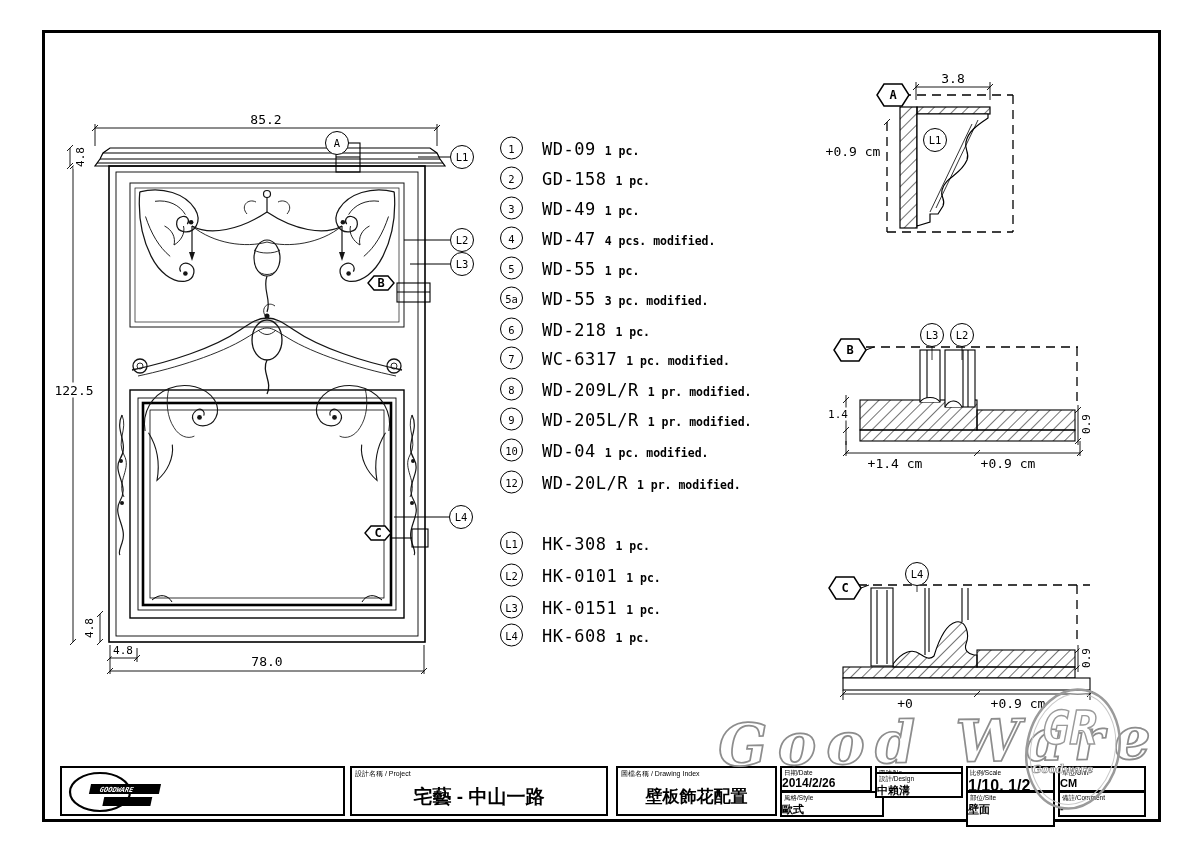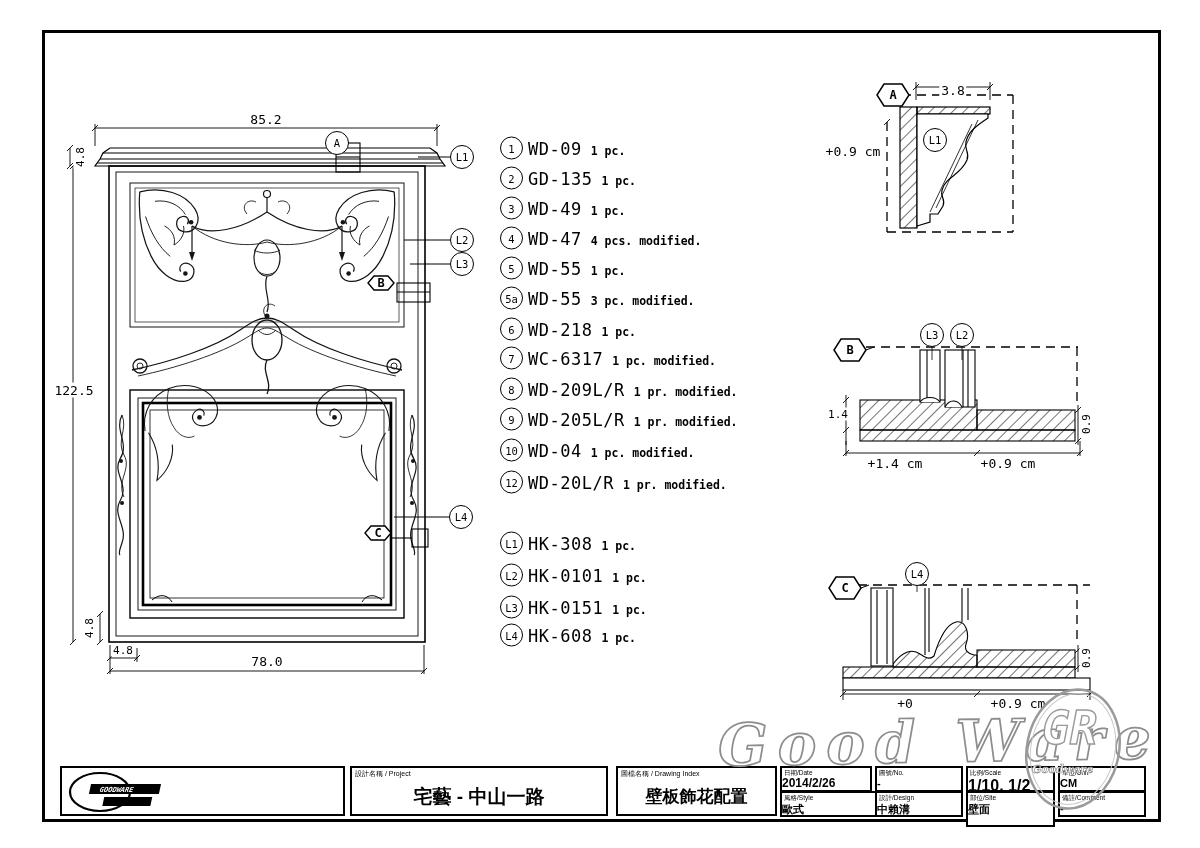--- a/index.html
+++ b/index.html
@@ -12,21 +12,21 @@
   .dim.rot{transform:translate(-50%,-50%) rotate(-90deg);}
   .dim.sm{font-size:11px;}
   .mtag{position:absolute;width:22px;height:22px;border:1.5px solid #000;border-radius:50%;
         background:#fff;font:10.5px "DejaVu Sans Mono",monospace;display:flex;align-items:center;
         justify-content:center;transform:translate(-50%,-50%);z-index:6;}
   .hexlbl{position:absolute;font:bold 12px "DejaVu Sans Mono",monospace;
         transform:translate(-50%,-50%);z-index:6;}
   .prow{position:absolute;left:500px;display:flex;align-items:center;transform:translateY(-50%);z-index:5;}
   .tagc{width:21px;height:21px;border:1.6px solid #000;border-radius:50%;flex:0 0 auto;
         font:10.5px "DejaVu Sans Mono",monospace;display:flex;align-items:center;justify-content:center;}
-  .code{font:17px "DejaVu Sans Mono",monospace;margin-left:5px;letter-spacing:0.5px;}
+  .code{font:17px "DejaVu Sans Mono",monospace;margin-left:19px;letter-spacing:0.5px;}
   .qty{font:bold 11.5px "DejaVu Sans Mono",monospace;margin-left:9px;margin-top:4px;}
   
   .tb{position:absolute;border:2.5px solid #000;background:#fff;box-sizing:border-box;z-index:10;}
   .tb .lab{position:absolute;left:3px;top:1px;font:7px "Liberation Sans",sans-serif;white-space:nowrap;}
   .tb .val{position:absolute;left:0;right:0;text-align:center;font-weight:bold;
            font-family:"Liberation Sans",sans-serif;}
   .cell{position:absolute;border:2px solid #000;background:#fff;box-sizing:border-box;z-index:10;}
   .cell .lab{position:absolute;left:2px;top:1px;font:6.5px "Liberation Sans",sans-serif;white-space:nowrap;}
   .cell .val{position:absolute;left:0;right:0;top:9px;font:bold 11px "Liberation Sans",sans-serif;}
   .wm{position:absolute;left:718px;top:708px;z-index:30;font:bold italic 58px "DejaVu Serif",serif;
@@ -286,21 +286,21 @@
   <div class="hexlbl" style="left:381px;top:283px">B</div>
   <div class="hexlbl" style="left:378px;top:533px">C</div>
 
   <div class="prow" style="top:148px">
       <span class="tagc">1</span>
       <span class="code">WD-09</span>
       <span class="qty">1 pc.</span>
     </div>
   <div class="prow" style="top:178px">
       <span class="tagc">2</span>
-      <span class="code">GD-135</span>
+      <span class="code">GD-158</span>
       <span class="qty">1 pc.</span>
     </div>
   <div class="prow" style="top:208px">
       <span class="tagc">3</span>
       <span class="code">WD-49</span>
       <span class="qty">1 pc.</span>
     </div>
   <div class="prow" style="top:238px">
       <span class="tagc">4</span>
       <span class="code">WD-47</span>
@@ -362,21 +362,21 @@
       <span class="code">HK-0151</span>
       <span class="qty">1 pc.</span>
     </div>
   <div class="prow" style="top:635px">
       <span class="tagc">L4</span>
       <span class="code">HK-608</span>
       <span class="qty">1 pc.</span>
     </div>
 
   <div class="hexlbl" style="left:893px;top:95px">A</div>
-  <div class="dim" style="left:953px;top:90px">3.8</div>
+  <div class="dim" style="left:953px;top:78px">3.8</div>
   <div class="dim" style="left:853px;top:151px">+0.9 cm</div>
   <div class="mtag" style="left:935px;top:140px">L1</div>
 
   <div class="hexlbl" style="left:850px;top:350px">B</div>
   <div class="mtag" style="left:932px;top:335px">L3</div>
   <div class="mtag" style="left:962px;top:335px">L2</div>
   <div class="dim sm" style="left:838px;top:414px">1.4</div>
   <div class="dim rot sm" style="left:1086px;top:424px">0.9</div>
   <div class="dim" style="left:895px;top:463px">+1.4 cm</div>
   <div class="dim" style="left:1008px;top:463px">+0.9 cm</div>
@@ -421,21 +421,21 @@
   </div>
   <div class="cell" style="left:1058px;top:766px;width:88px;height:26px">
     <div class="lab">單位/Unit</div>
     <div class="val">CM</div>
   </div>
 
   <div class="cell" style="left:780px;top:791px;width:104px;height:26px">
     <div class="lab">風格/Style</div>
     <div class="val">歐式</div>
   </div>
-  <div class="cell" style="left:875px;top:791px;width:88px;height:26px">
+  <div class="cell" style="left:875px;top:772px;width:88px;height:26px">
     <div class="lab">設計/Design</div>
     <div class="val">中賴溝</div>
   </div>
   <div class="cell" style="left:966px;top:791px;width:89px;height:36px">
     <div class="lab">部位/Site</div>
     <div class="val">壁面</div>
   </div>
   <div class="cell" style="left:1058px;top:791px;width:88px;height:26px">
     <div class="lab">備註/Comment</div>
     <div class="val">-</div>

